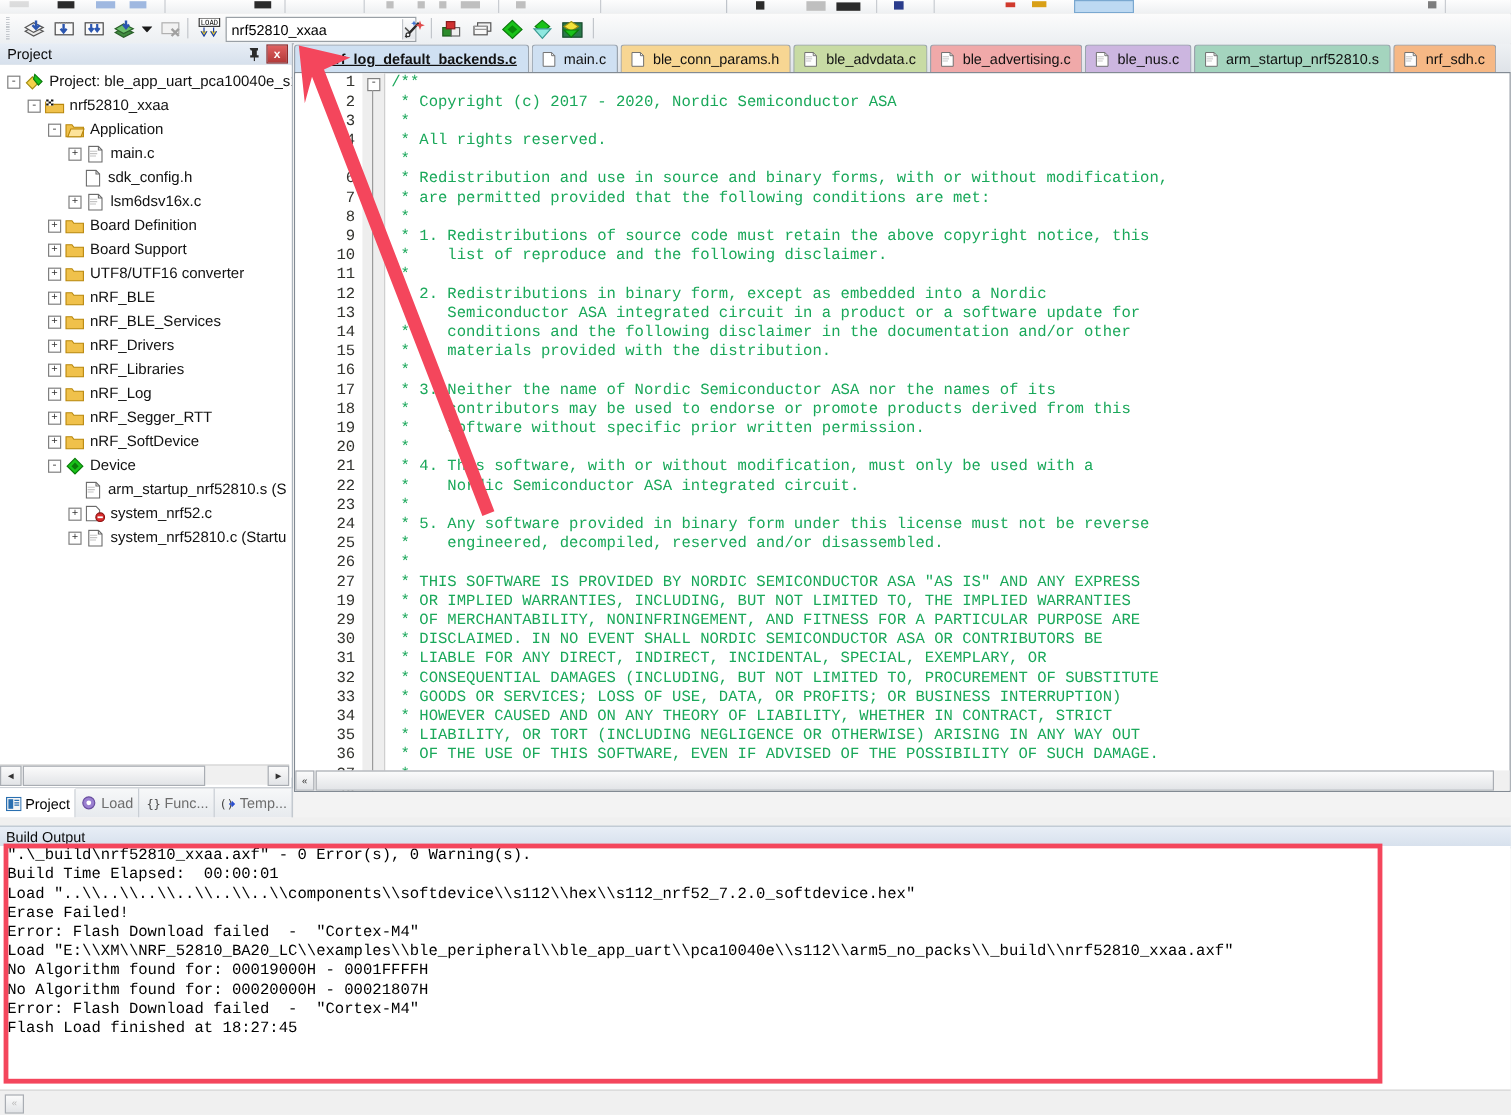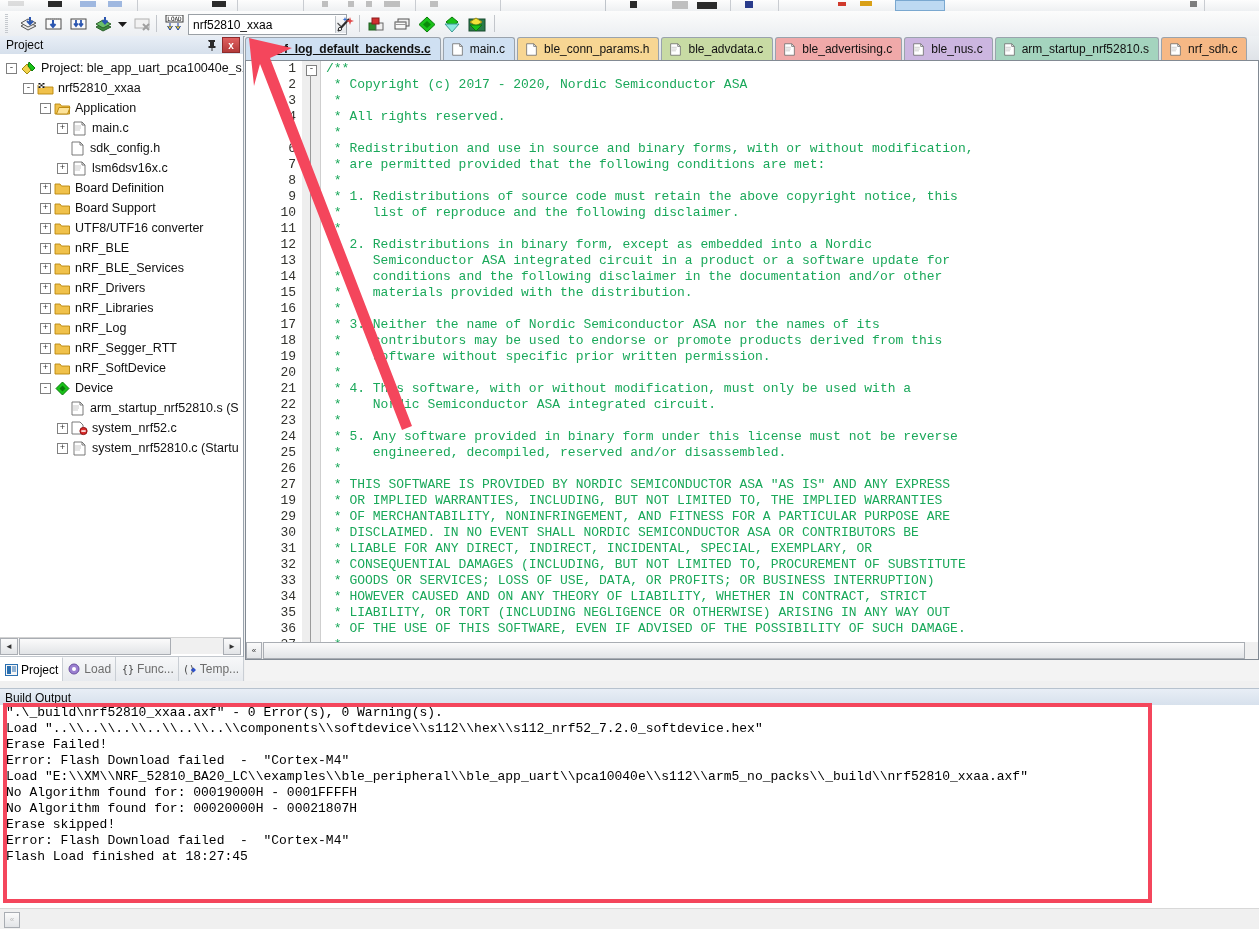--- a/index.html
+++ b/index.html
@@ -771,27 +771,27 @@
         <span class="hs-thumb" style="width:980px;margin-left:1px"></span>
       </div>
     </div>
   </div>
 
   <div class="bo-header">
     <span>Build Output</span>
   </div>
   <div class="bo-body" id="bo-body">
       <div class="bo-line">".\_build\nrf52810_xxaa.axf" - 0 Error(s), 0 Warning(s).</div>
+      <div class="bo-line">Build Time Elapsed:  00:00:01</div>
       <div class="bo-line">Load "..\\..\\..\\..\\..\\..\\components\\softdevice\\s112\\hex\\s112_nrf52_7.2.0_softdevice.hex"</div>
       <div class="bo-line">Erase Failed!</div>
       <div class="bo-line">Error: Flash Download failed  -  "Cortex-M4"</div>
       <div class="bo-line">Load "E:\\XM\\NRF_52810_BA20_LC\\examples\\ble_peripheral\\ble_app_uart\\pca10040e\\s112\\arm5_no_packs\\_build\\nrf52810_xxaa.axf"</div>
       <div class="bo-line">No Algorithm found for: 00019000H - 0001FFFFH</div>
       <div class="bo-line">No Algorithm found for: 00020000H - 00021807H</div>
-      <div class="bo-line">Erase skipped!</div>
       <div class="bo-line">Error: Flash Download failed  -  "Cortex-M4"</div>
       <div class="bo-line">Flash Load finished at 18:27:45</div>
     </div>
   <div class="bo-hscroll">
     <span class="hs-btn" style="width:14px;height:14px;margin-left:4px;color:#bbb">«</span>
   </div>
 
   <div class="highlight-box"></div>
 
   <svg class="annot-arrow" viewBox="0 0 190 400">

